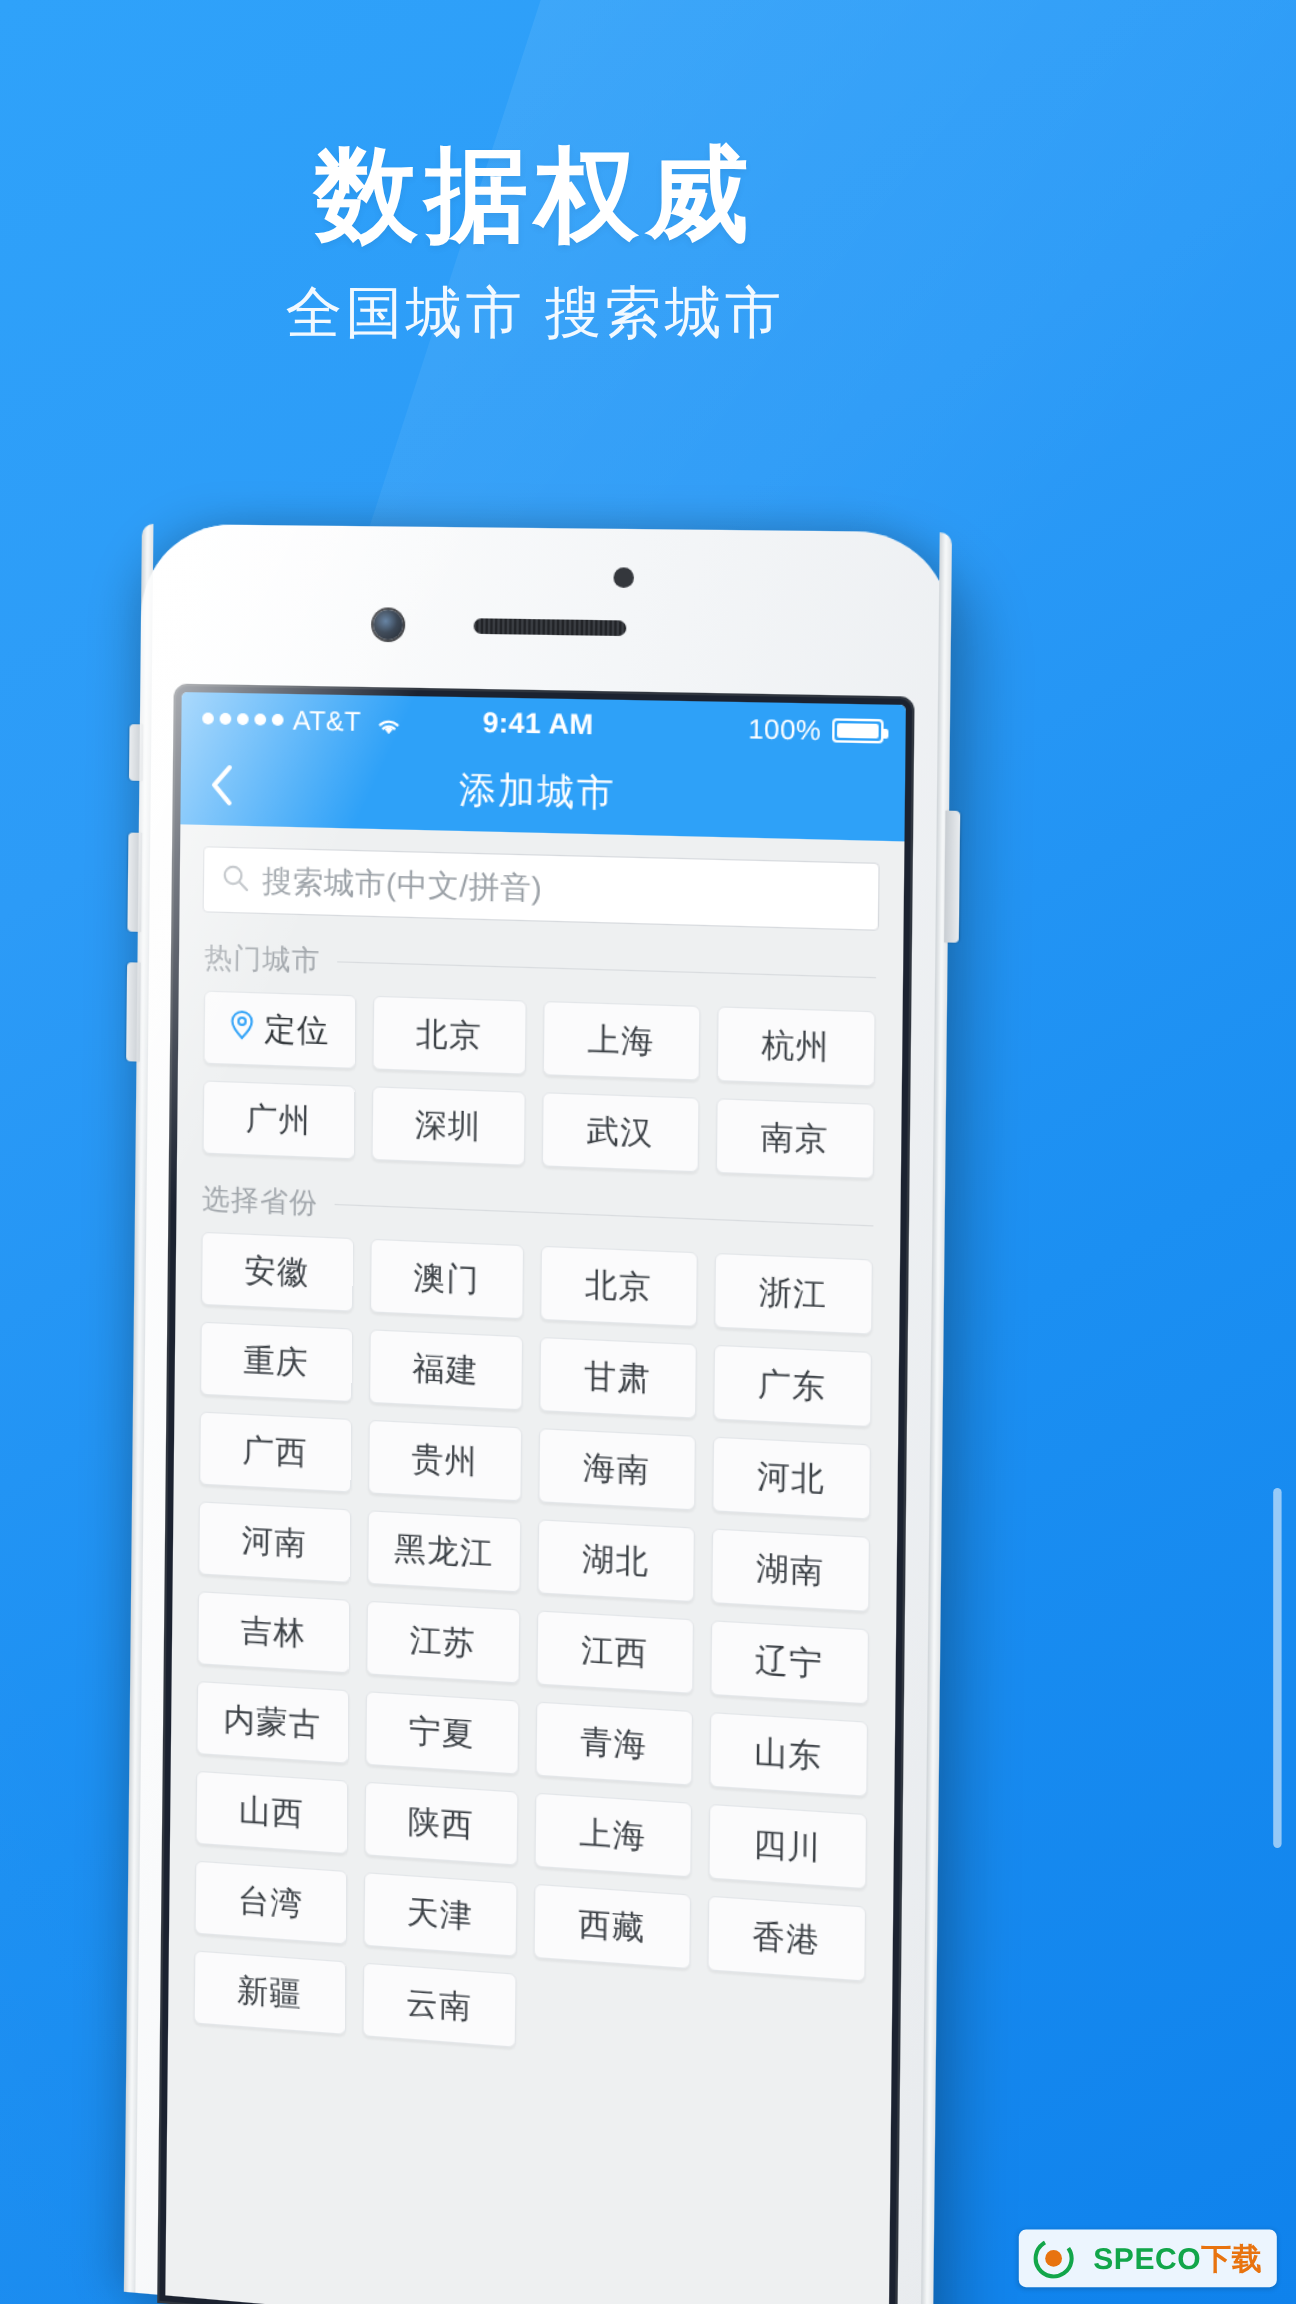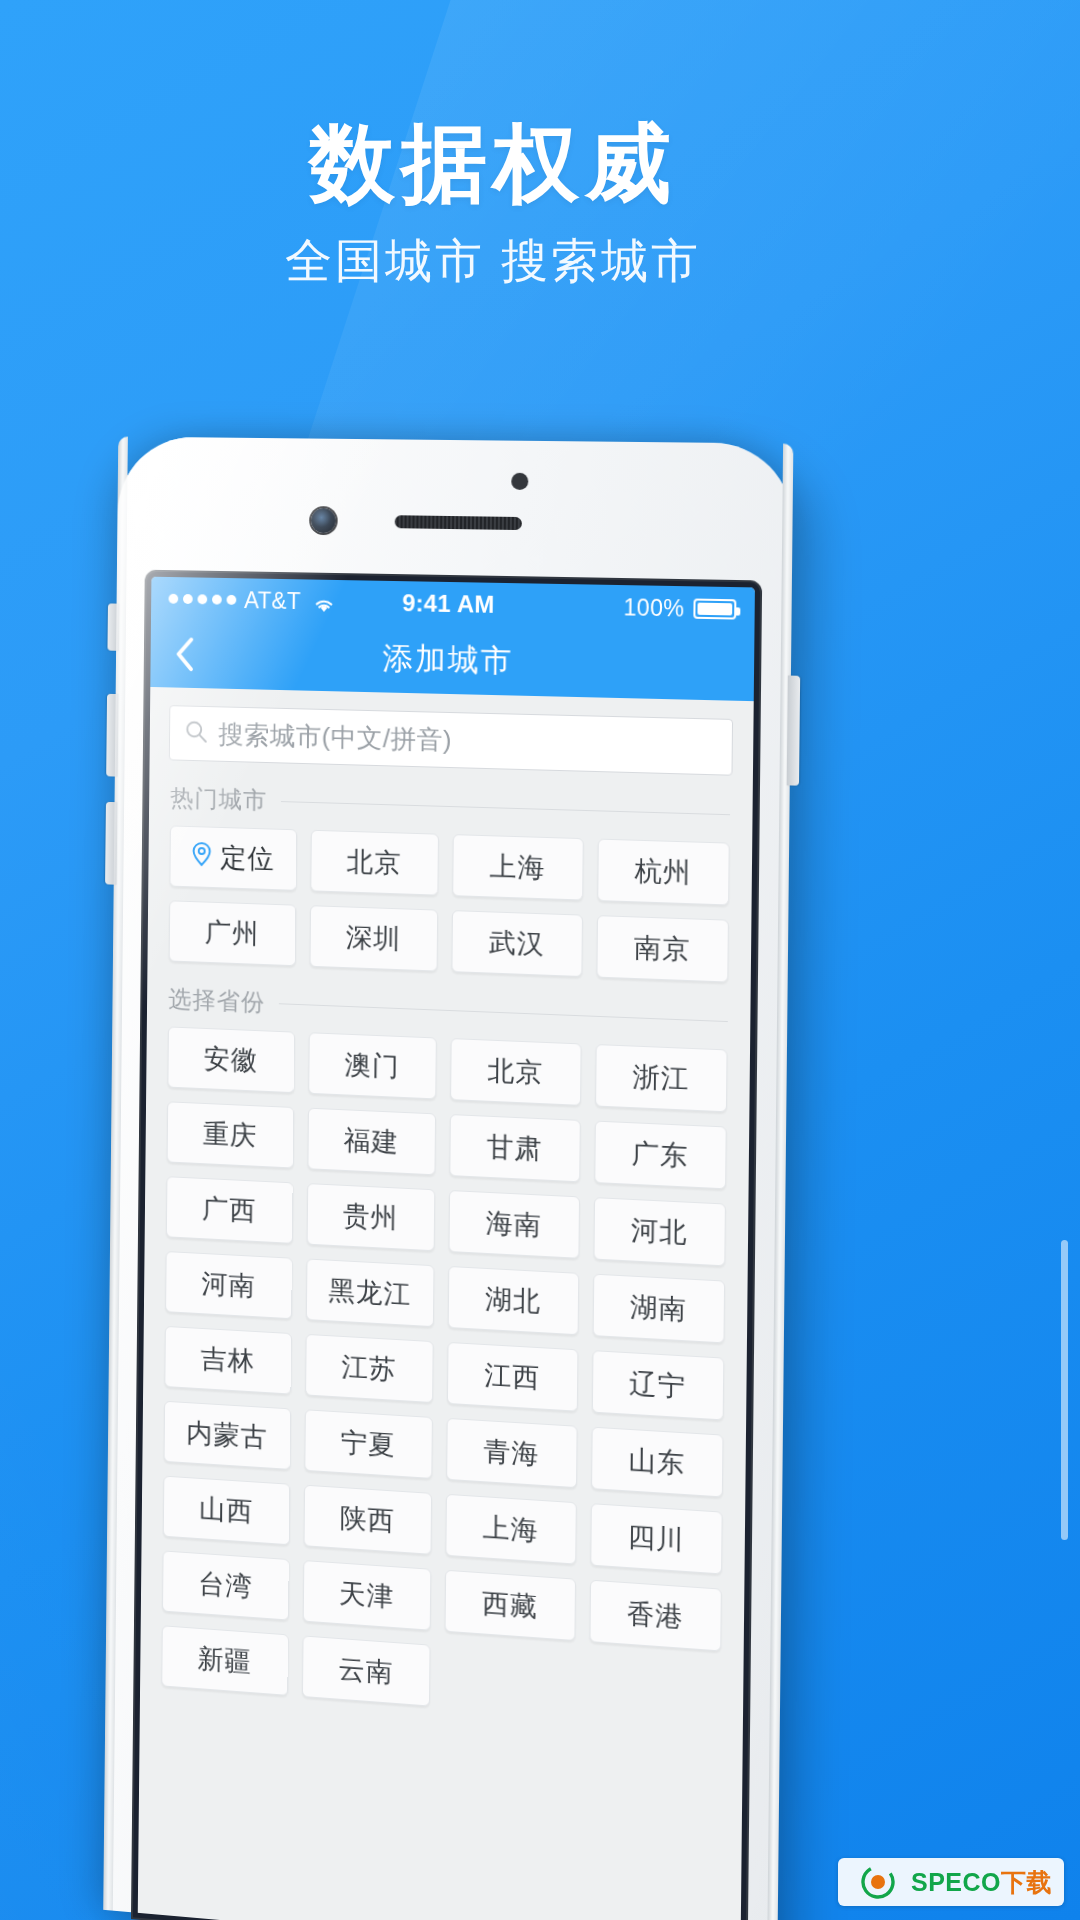--- a/index.html
+++ b/index.html
@@ -17,21 +17,21 @@
     position: absolute; pointer-events: none;
     background: linear-gradient(110deg, rgba(255,255,255,0.09), rgba(255,255,255,0) 60%);
   }
   .bg-streak.s1 { top: -200px; right: -180px; width: 900px; height: 1100px; transform: rotate(18deg); }
   .bg-streak.s2 { bottom: -300px; left: -350px; width: 900px; height: 1200px;
                   background: linear-gradient(60deg, rgba(255,255,255,0.05), rgba(255,255,255,0) 55%); }
 
   
   .promo {
     position: absolute; top: 118px; left: 0; width: 892px;
-    text-align: center; color: #ffffff; margin-left: 47px;
+    text-align: center; color: #ffffff;
   }
   .promo-title {
     font-size: 86px; font-weight: bold; letter-spacing: 6px;
     line-height: 1.05; text-shadow: 0 2px 6px rgba(0,0,0,0.06);
   }
   .promo-sub {
     margin-top: 22px;
     font-size: 47px; font-weight: normal; letter-spacing: 3px;
     color: #f2f9ff;
   }
@@ -172,21 +172,21 @@
     position: absolute; right: 12px; top: 1240px;
     width: 7px; height: 300px; border-radius: 4px;
     background: rgba(255,255,255,0.55);
   }
 
   
   .watermark {
     position: absolute; right: 16px; bottom: 14px;
     display: flex; align-items: center; gap: 16px;
     background: rgba(255,255,255,0.92);
-    border-radius: 6px; padding: 7px 12px 7px 23px;
+    border-radius: 6px; padding: 7px 12px 7px 12px;
     box-shadow: 0 1px 4px rgba(0,0,0,0.18);
     margin-top: 20px;
   }
   .wm-logo { width: 34px; height: 34px; position: relative; }
   .wm-text { font-size: 25px; font-weight: bold; color: #12a64a; letter-spacing: 0.5px; }
   .wm-text .sub { color: #e8730f; }
 </style>
 </head>
 <body>
 

